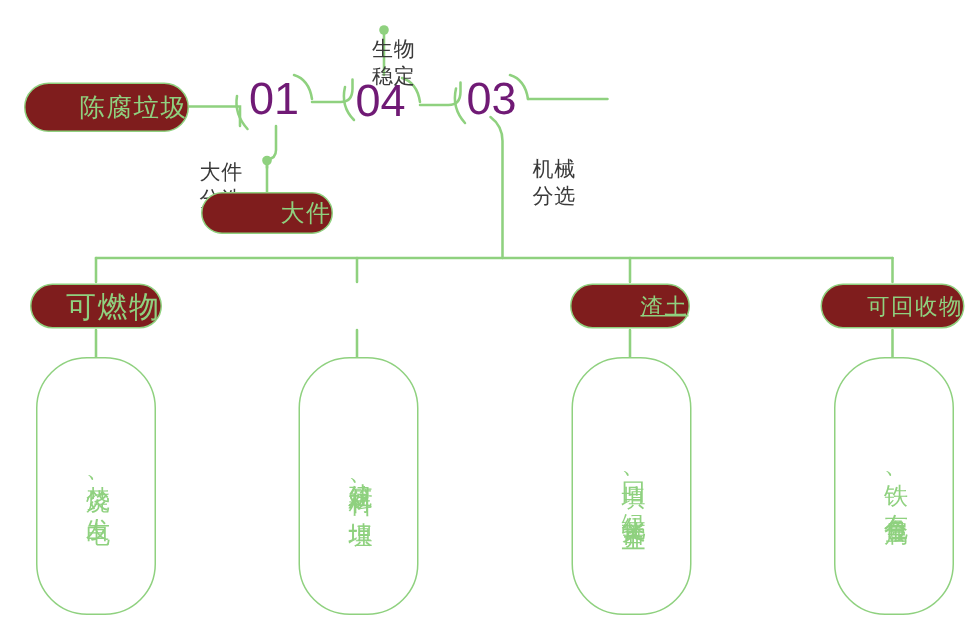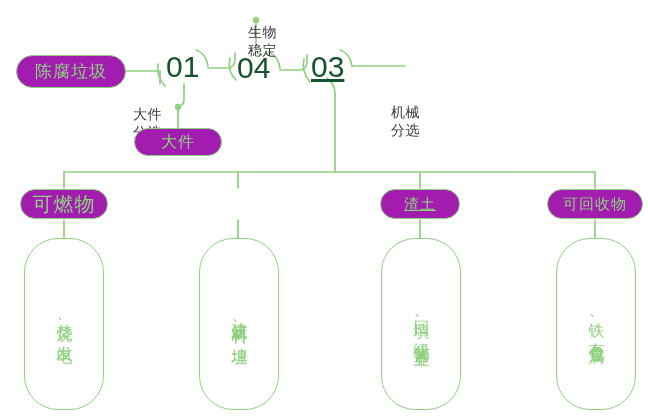--- a/index.html
+++ b/index.html
@@ -22,25 +22,25 @@
     width: 648px;
     height: 416px;
   }
 
   
   .pill {
     position: absolute;
     box-sizing: border-box;
     border: 1.6px solid #8fd17f;
     border-radius: 999px;
-    background: #a21caf;
+    background: #7f1d1d;
     color: #8fd17f;
     display: flex;
     align-items: center;
-    justify-content: center;
+    justify-content: flex-end;
     letter-spacing: 1px;
     white-space: nowrap;
   }
 
   
   .vbox {
     position: absolute;
     box-sizing: border-box;
     border: 1.6px solid #8fd17f;
     border-radius: 34px;
@@ -56,21 +56,21 @@
     font-size: 16px;
     line-height: 1.55;
     letter-spacing: 2px;
     max-height: 150px;
     text-align: center;
   }
 
   
   .stage-num {
     position: absolute;
-    color: #14532d;
+    color: #701a75;
     font-size: 30px;
     font-weight: 400;
     letter-spacing: 0px;
     line-height: 1;
   }
 
   
   .annot {
     position: absolute;
     color: #3a3a3a;
@@ -135,33 +135,33 @@
   <div class="pill" style="left:16px; top:55px; width:110px; height:33px; font-size:17px;">
     <span>陈腐垃圾</span>
   </div>
 
   <div class="stage-num" style="left:166px; top:52px;">
     <span>01</span>
   </div>
   <div class="stage-num" style="left:237px; top:53px;">
     <span>04</span>
   </div>
-  <div class="stage-num" style="left:311px; top:52px;text-decoration:underline;">
+  <div class="stage-num" style="left:311px; top:52px;">
     <span>03</span>
   </div>
 
   <div class="annot" style="left:133px; top:88px; text-align:left;">
     <span>大件
 分选</span>
   </div>
   <div class="annot" style="left:248px; top:6px; text-align:right;">
     <span>生物
 稳定</span>
   </div>
-  <div class="annot" style="left:355px; top:86px; text-align:left;margin-left:36px;">
+  <div class="annot" style="left:355px; top:86px; text-align:left;">
     <span>机械
 分选</span>
   </div>
 
   <div class="pill" style="left:134px; top:128px; width:88px; height:28px; font-size:16px;">
     <span>大件</span>
   </div>
 
   <div class="pill" style="left:20px; top:189px; width:88px; height:30px; font-size:20px;">
     <span>可燃物</span>

